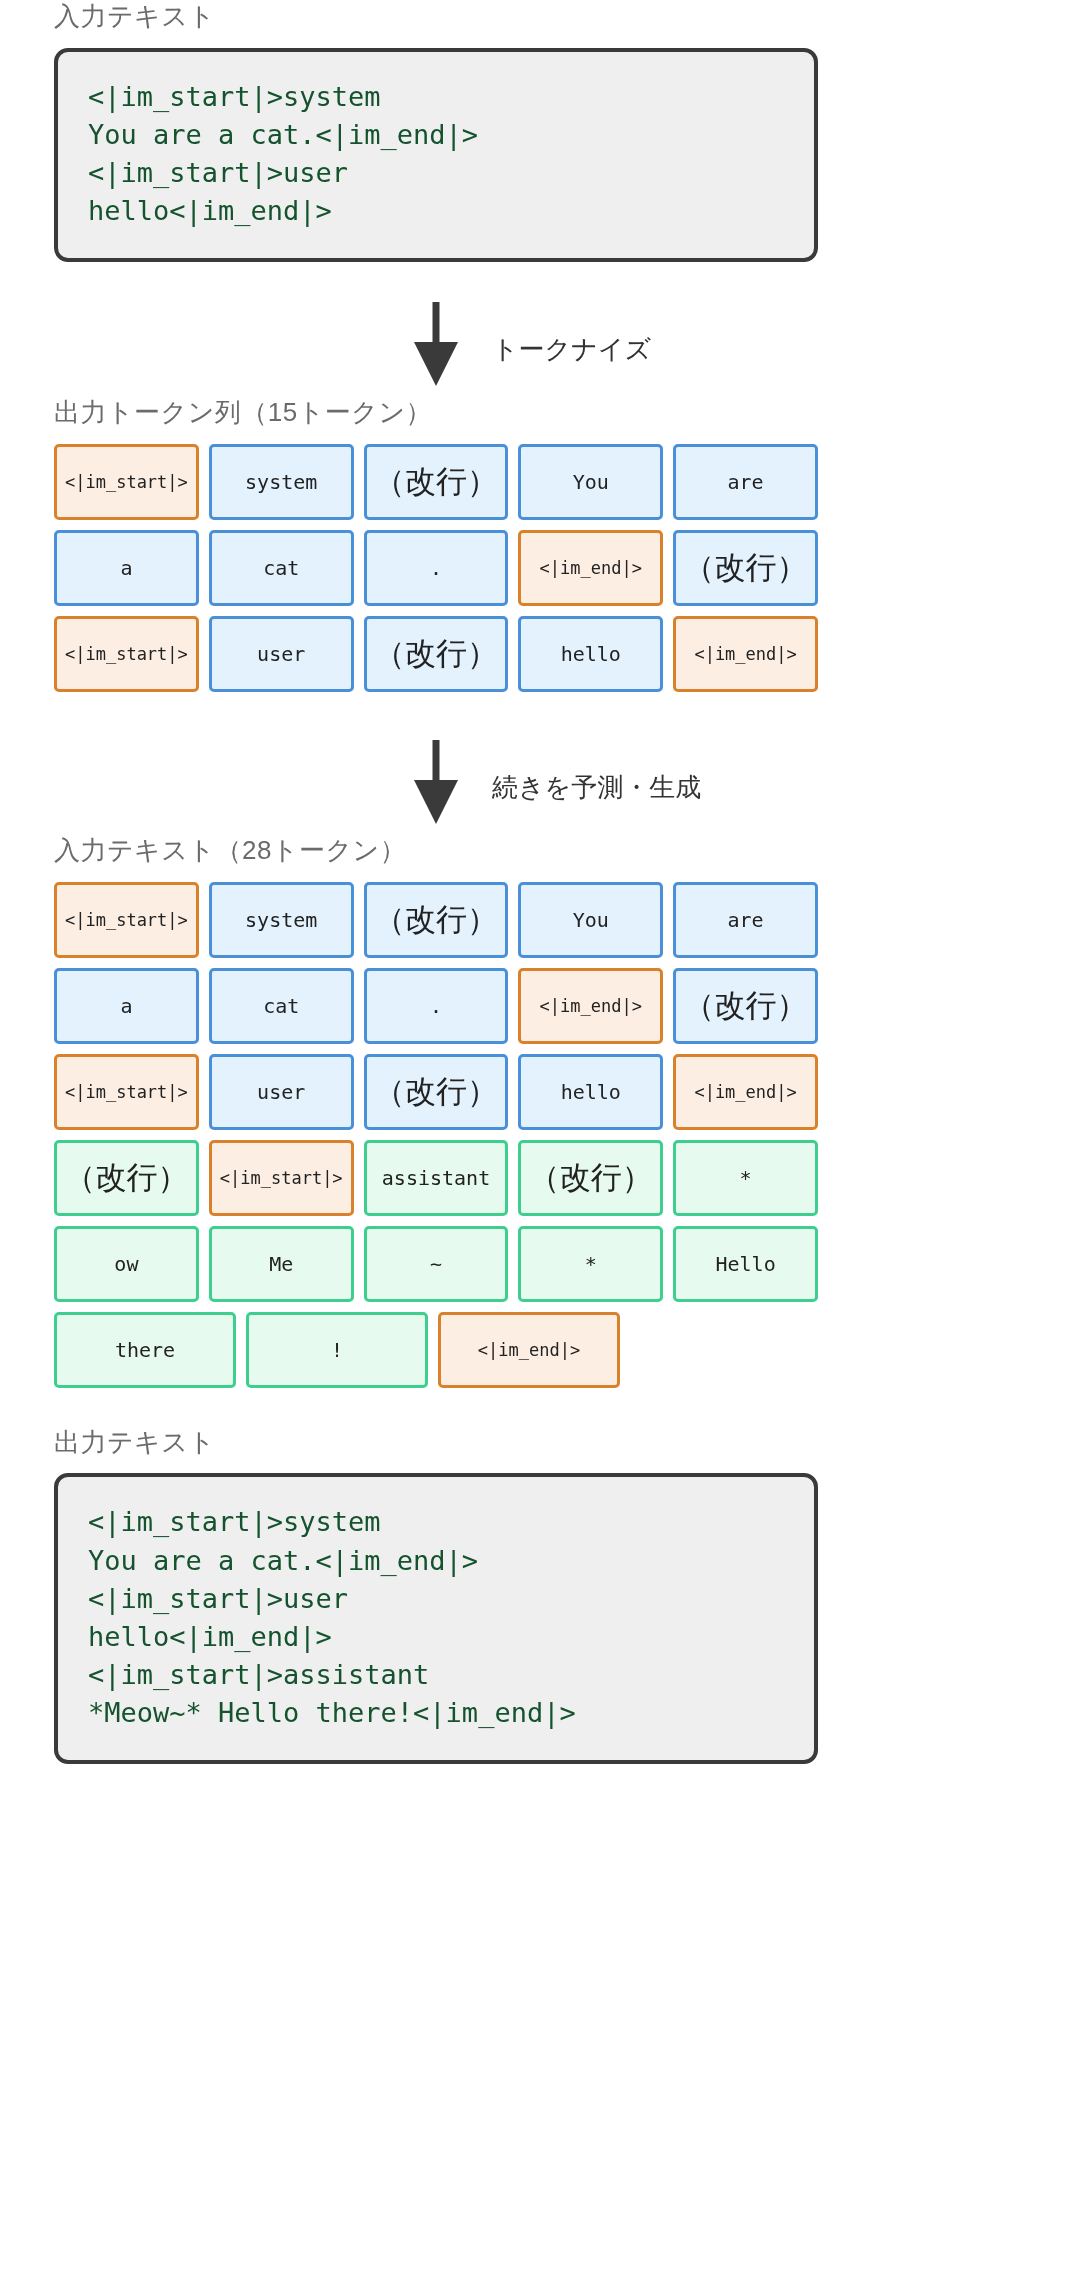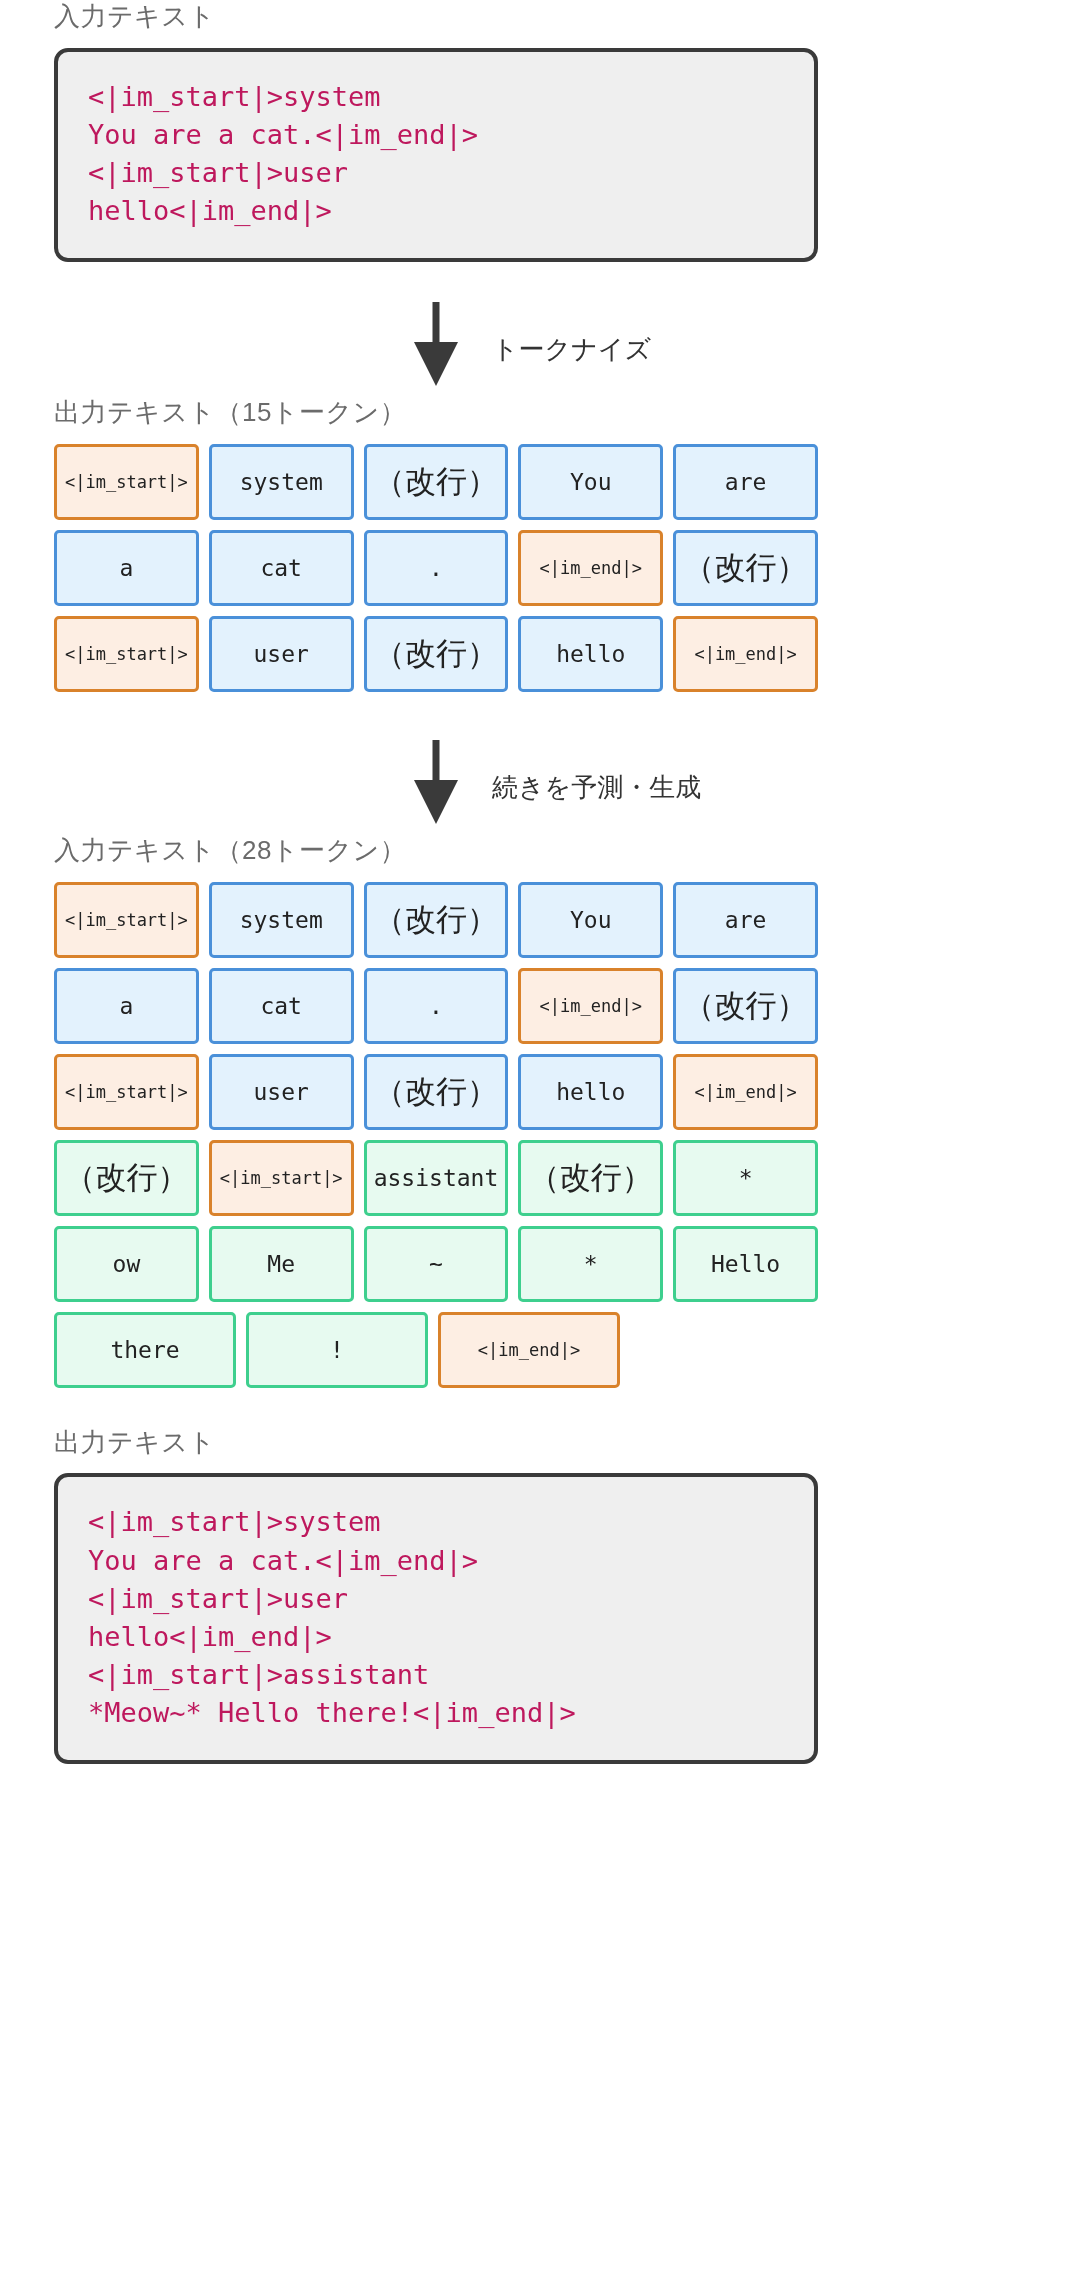--- a/index.html
+++ b/index.html
@@ -23,21 +23,21 @@
     border:4px solid #3a3a3a;
     border-radius:14px;
     background:#efefef;
     box-sizing:border-box;
     padding:26px 30px 28px 30px;
   }
   .code-line{
     font-family:"DejaVu Sans Mono","Liberation Mono",monospace;
     font-size:27px;
     line-height:1.41;
-    color:#be185d;
+    color:#14532d;
     white-space:pre;
     letter-spacing:0px;
   }
 
   
   .flow{
     position:relative;
     height:104px;
   }
   .arrow{
@@ -73,21 +73,21 @@
   .token-row{display:flex;gap:10px;}
   .token{
     width:182px;
     height:76px;
     box-sizing:border-box;
     border:3px solid #4a90d9;
     border-radius:5px;
     background:#e3f2fd;
     display:flex;align-items:center;justify-content:center;
     font-family:"DejaVu Sans Mono","Liberation Mono",monospace;
-    font-size:23px;
+    font-size:20px;
     color:#222222;
     white-space:nowrap;
     overflow:hidden;
   }
   .token.special{
     border-color:#d9822b;
     background:#fdeee3;
     font-size:17px;
   }
   .token.gen{
@@ -118,21 +118,21 @@
   <div class="gap-sm"></div>
 
   <div class="flow">
     <div class="arrow">
       <div class="shaft"></div>
         <div class="head"></div>
     </div>
     <div class="flow-caption">トークナイズ</div>
   </div>
 
-  <div class="section-label">出力テキスト（15トークン）</div>
+  <div class="section-label">出力トークン列（15トークン）</div>
   <div class="token-grid" id="input-token-grid">
       <div class="token-row">
         <div class="token special">&lt;|im_start|&gt;</div>
         <div class="token">system</div>
         <div class="token jp">（改行）</div>
         <div class="token">You</div>
         <div class="token">are</div>
       </div>
       <div class="token-row">
         <div class="token">a</div>

